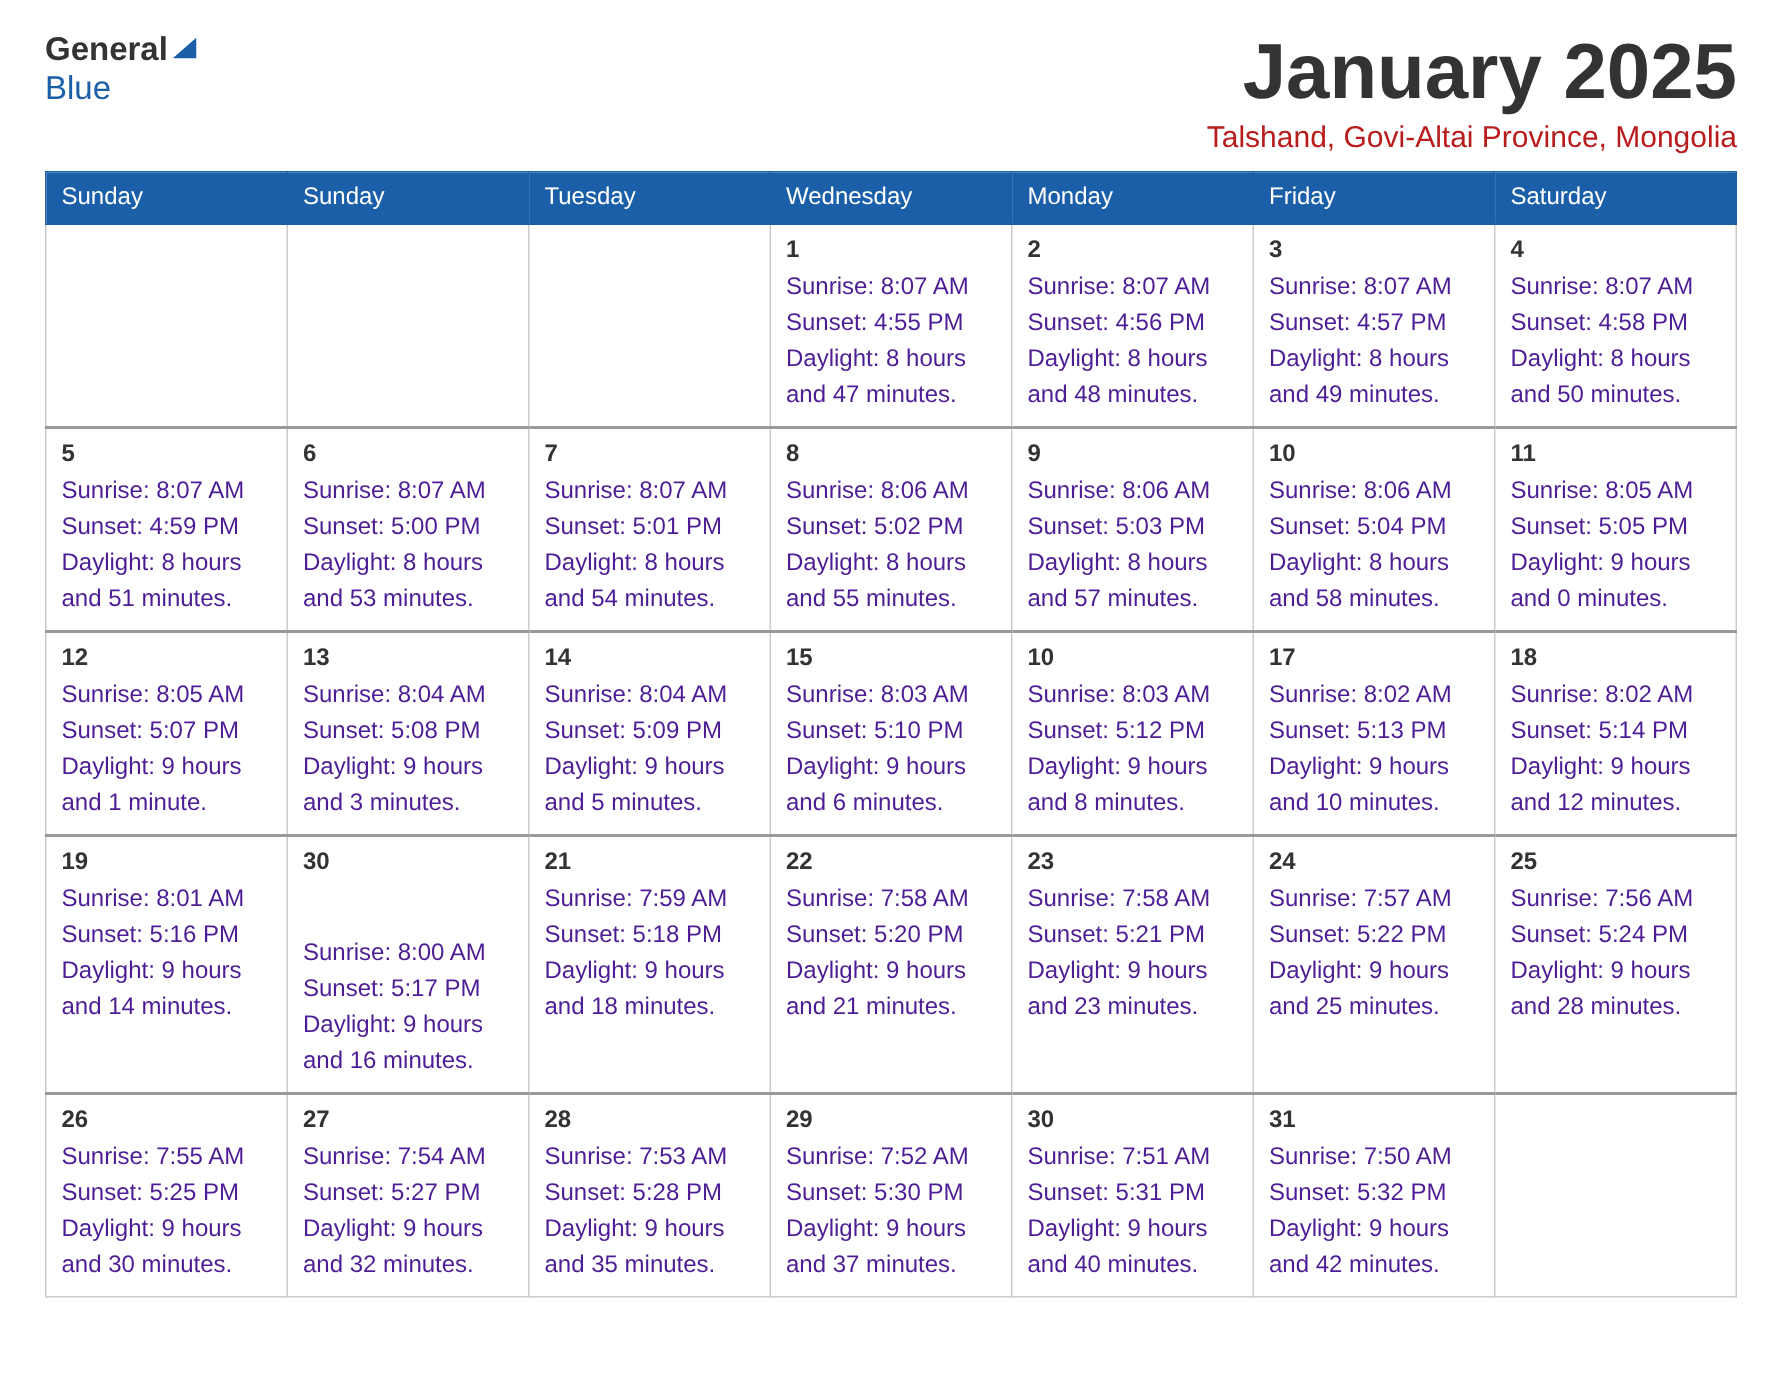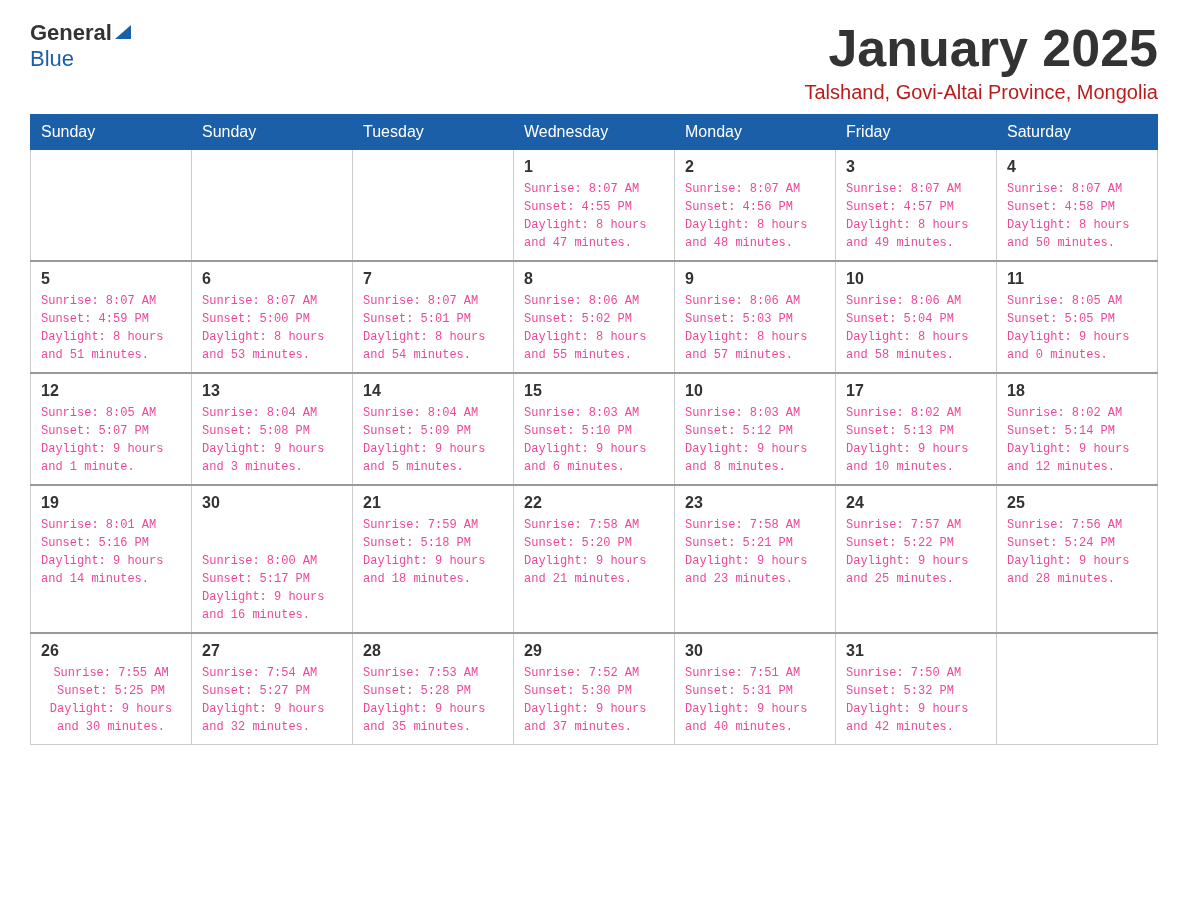--- a/index.html
+++ b/index.html
@@ -68,24 +68,23 @@
       height: 110px;
     }
     .day-number {
       font-size: 16px;
       font-weight: bold;
       color: #333;
       display: block;
       margin-bottom: 4px;
     }
     .day-info {
-      font-size: 12px;
-      color: #ec4899;
+      font-size: 16px;
+      color: #4c1d95;
       line-height: 1.5;
-      font-family: Liberation Mono, monospace;
     }
     tbody tr:not(:last-child) td {
       border-bottom: 2px solid #999;
     }
     .empty-cell {
       background: #fff;
     }
   </style>
 </head>
 <body>
@@ -305,21 +304,21 @@
           <span class="day-number">25</span>
           <div class="day-info" style="white-space: pre-line;">Sunrise: 7:56 AM
 Sunset: 5:24 PM
 Daylight: 9 hours
 and 28 minutes.</div>
         </td>
       </tr>
       <tr>
         <td>
           <span class="day-number">26</span>
-          <div class="day-info" style="white-space: pre-line; text-align: center;">Sunrise: 7:55 AM
+          <div class="day-info" style="white-space: pre-line;">Sunrise: 7:55 AM
 Sunset: 5:25 PM
 Daylight: 9 hours
 and 30 minutes.</div>
         </td>
         <td>
           <span class="day-number">27</span>
           <div class="day-info" style="white-space: pre-line;">Sunrise: 7:54 AM
 Sunset: 5:27 PM
 Daylight: 9 hours
 and 32 minutes.</div>

